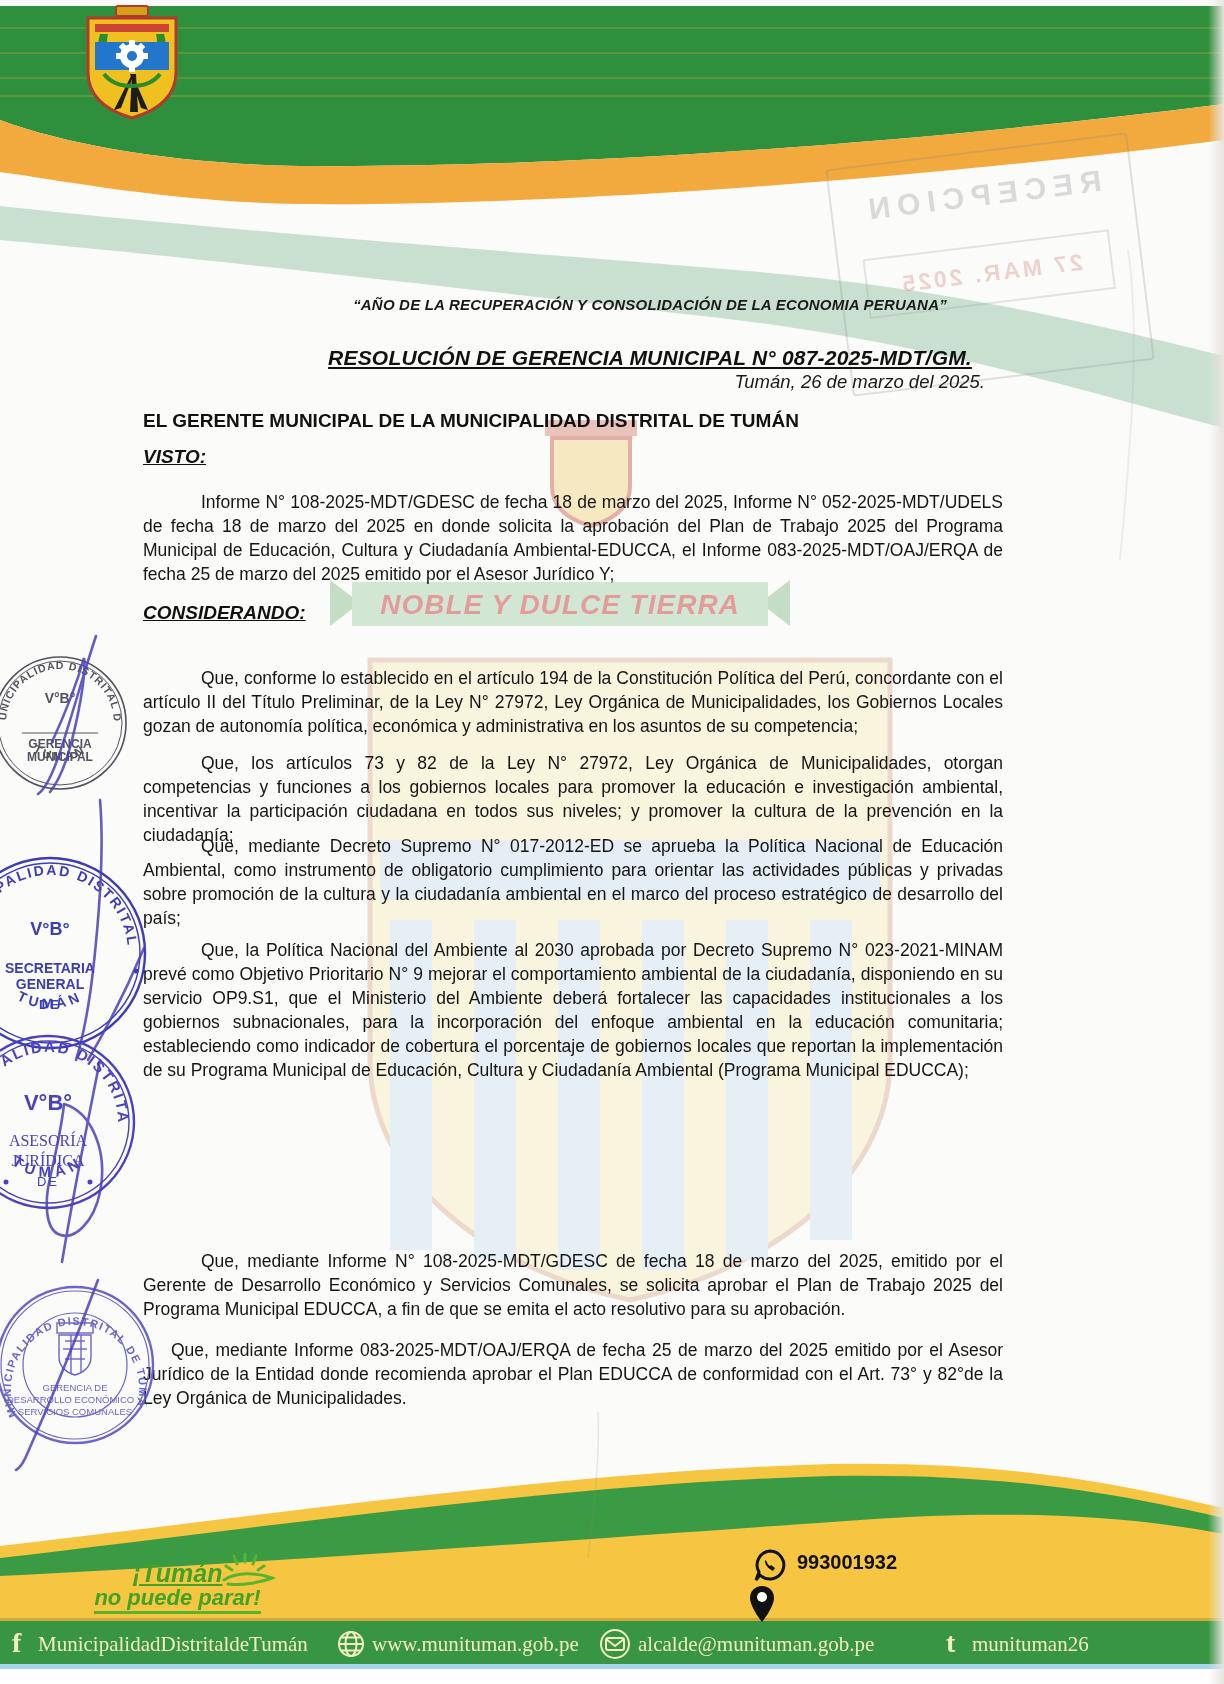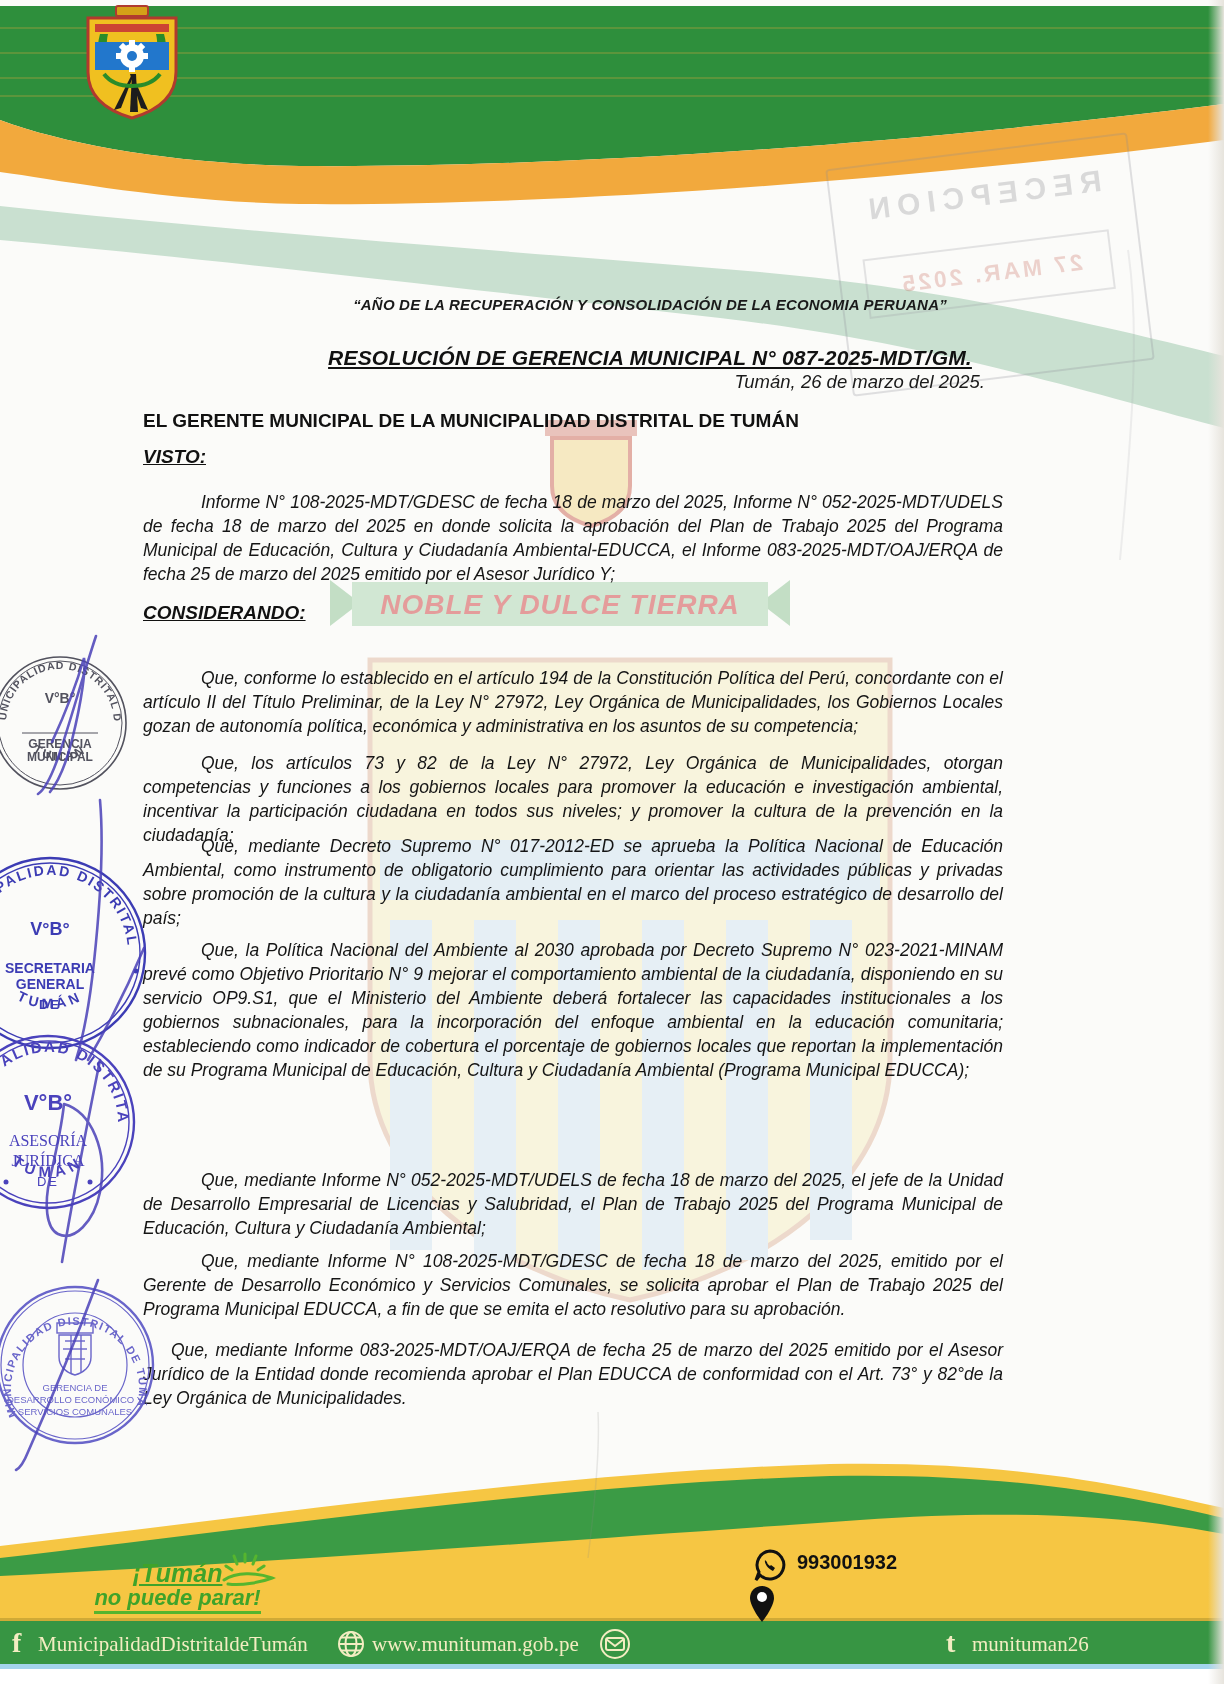--- a/index.html
+++ b/index.html
@@ -3,21 +3,21 @@
 <meta charset="utf-8">
 <style>
   html,body{margin:0;padding:0;background:#9a9a9a;}
   .page{position:relative;width:1224px;height:1684px;background:#fbfbf9;overflow:hidden;
         font-family:"Liberation Sans",sans-serif;box-shadow:0 0 8px rgba(0,0,0,.4);}
   .abs{position:absolute;}
   
   .org-name{position:absolute;color:#fff;font-weight:bold;letter-spacing:3px;line-height:1;
             font-family:"Liberation Sans",sans-serif;}
   
-  .doc-text{position:absolute;left:143px;width:860px;font-style:italic;font-size:17.5px;
+  .doc-text{position:absolute;left:143px;width:860px;font-size:17.5px;
             line-height:24px;text-align:justify;color:#151515;z-index:5;margin:0;}
   .indent{text-indent:58px;}
   .indent-sm{text-indent:28px;}
   .quote{position:absolute;left:300px;width:700px;top:296px;text-align:center;font-weight:bold;
          font-style:italic;font-size:15px;color:#1a1a1a;z-index:5;letter-spacing:.2px;}
   .title{position:absolute;left:290px;width:720px;top:329px;text-align:center;font-weight:bold;
          font-style:italic;font-size:21px;color:#111;text-decoration:underline;z-index:5;letter-spacing:.2px;margin-top:17px;}
   .dateline{position:absolute;left:640px;width:345px;top:371px;text-align:right;font-style:italic;
             font-size:18.5px;color:#1a1a1a;z-index:5;}
   .issuer{position:absolute;left:143px;top:410px;font-weight:bold;font-size:19px;color:#111;z-index:5;}
@@ -127,21 +127,20 @@
   <div class="issuer">EL GERENTE MUNICIPAL DE LA MUNICIPALIDAD DISTRITAL DE TUMÁN</div>
 
   <div class="sec-label" style="top:446px">VISTO:</div>
   <p class="doc-text indent" style="top:490px">Informe N° 108-2025-MDT/GDESC de fecha 18 de marzo del 2025, Informe N° 052-2025-MDT/UDELS de fecha 18 de marzo del 2025 en donde solicita la aprobación del Plan de Trabajo 2025 del Programa Municipal de Educación, Cultura y Ciudadanía Ambiental-EDUCCA, el Informe 083-2025-MDT/OAJ/ERQA de fecha 25 de marzo del 2025 emitido por el Asesor Jurídico Y;</p>
 
   <div class="sec-label" style="top:602px">CONSIDERANDO:</div>
   <p class="doc-text indent" style="top:666px">Que, conforme lo establecido en el artículo 194 de la Constitución Política del Perú, concordante con el artículo II del Título Preliminar, de la Ley N° 27972, Ley Orgánica de Municipalidades, los Gobiernos Locales gozan de autonomía política, económica y administrativa en los asuntos de su competencia;</p>
   <p class="doc-text indent" style="top:751px">Que, los artículos 73 y 82 de la Ley N° 27972, Ley Orgánica de Municipalidades, otorgan competencias y funciones a los gobiernos locales para promover la educación e investigación ambiental, incentivar la participación ciudadana en todos sus niveles; y promover la cultura de la prevención en la ciudadanía;</p>
   <p class="doc-text indent" style="top:834px">Que, mediante Decreto Supremo N° 017-2012-ED se aprueba la Política Nacional de Educación Ambiental, como instrumento de obligatorio cumplimiento para orientar las actividades públicas y privadas sobre promoción de la cultura y la ciudadanía ambiental en el marco del proceso estratégico de desarrollo del país;</p>
   <p class="doc-text indent" style="top:938px">Que, la Política Nacional del Ambiente al 2030 aprobada por Decreto Supremo N° 023-2021-MINAM prevé como Objetivo Prioritario N° 9 mejorar el comportamiento ambiental de la ciudadanía, disponiendo en su servicio OP9.S1, que el Ministerio del Ambiente deberá fortalecer las capacidades institucionales a los gobiernos subnacionales, para la incorporación del enfoque ambiental en la educación comunitaria; estableciendo como indicador de cobertura el porcentaje de gobiernos locales que reportan la implementación de su Programa Municipal de Educación, Cultura y Ciudadanía Ambiental (Programa Municipal EDUCCA);</p>
-  <p class="doc-text indent" style="top:1168px">Que, mediante Informe N° 052-2025-MDT/UDELS de fecha 18 de marzo del 2025, el jefe de la Unidad de Desarrollo Empresarial de Licencias y Salubridad, el Plan de Trabajo 2025 del Programa Municipal de Educación, Cultura y Ciudadanía Ambiental;</p>
   <p class="doc-text indent" style="top:1249px">Que, mediante Informe N° 108-2025-MDT/GDESC de fecha 18 de marzo del 2025, emitido por el Gerente de Desarrollo Económico y Servicios Comunales, se solicita aprobar el Plan de Trabajo 2025 del Programa Municipal EDUCCA, a fin de que se emita el acto resolutivo para su aprobación.</p>
   <p class="doc-text indent-sm" style="top:1338px">Que, mediante Informe 083-2025-MDT/OAJ/ERQA de fecha 25 de marzo del 2025 emitido por el Asesor Jurídico de la Entidad donde recomienda aprobar el Plan EDUCCA de conformidad con el Art. 73° y 82°de la Ley Orgánica de Municipalidades.</p>
 
   <svg class="stamp" style="left:-10px;top:653px" width="140" height="140" viewBox="0 0 140 140">
     <defs>
       <path id="s1t" d="M 16,70 A 54,54 0 0 1 124,70"></path>
       <path id="s1b" d="M 28,80 A 46,46 0 0 0 112,80"></path>
     </defs>
     <g stroke="#52525e" fill="none">
       <circle cx="70" cy="70" r="66" stroke-width="1.6"></circle>
@@ -292,18 +291,19 @@
       <line x1="5" y1="21.5" x2="25" y2="21.5"></line>
     </g>
   </svg>
   <div class="bar-item" style="left:372px">www.munituman.gob.pe</div>
 
   <svg class="abs" style="left:598px;top:1628px;z-index:8" width="34" height="32" viewBox="0 0 34 32">
     <circle cx="17" cy="16" r="14" fill="none" stroke="#f3edc2" stroke-width="2"></circle>
     <rect x="8" y="10" width="18" height="12" rx="2" fill="none" stroke="#f3edc2" stroke-width="2"></rect>
     <path d="M8,11 L17,18 L26,11" fill="none" stroke="#f3edc2" stroke-width="2"></path>
   </svg>
+  <div class="bar-item" style="left:638px">alcalde@munituman.gob.pe</div>
 
   <div class="bar-glyph" style="left:946px">t</div>
   <div class="bar-item" style="left:972px">munituman26</div>
 
   <div class="edge-right"></div>
 </div>
 
 </body></html>

